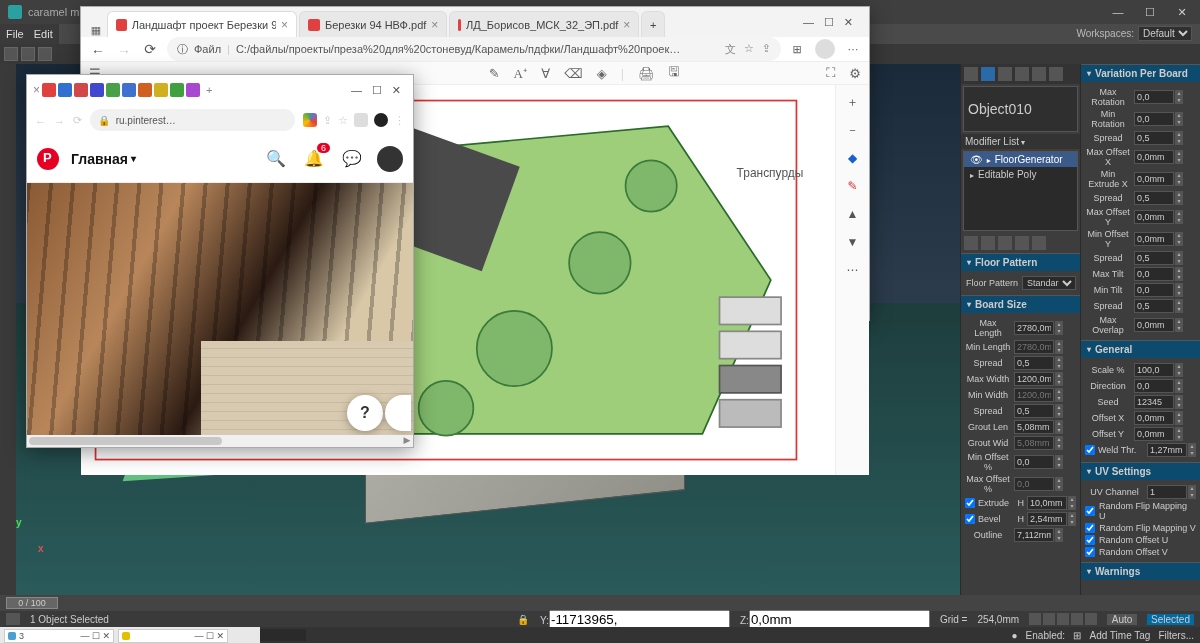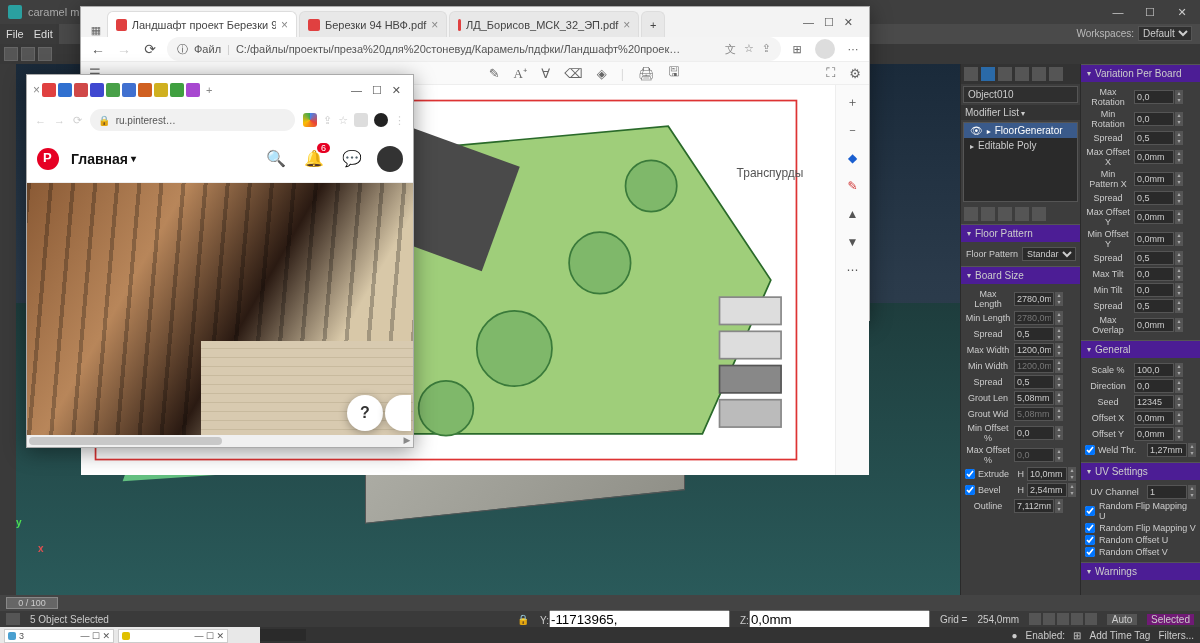--- a/index.html
+++ b/index.html
@@ -35,31 +35,31 @@
 .axis .ax.z { color: #5080e0; left: -4px; top: 20px;}
 .green-rect { position: absolute; left: 14%; top: 68%; width: 180px; height: 50px; background: #6fd48a; transform: skewX(-20deg) skewY(-4deg); opacity: 0.85; }
 .lime-line { position: absolute; left: 10%; bottom: 32%; width: 600px; height: 3px; background: #aef0b0; transform: rotate(-2deg); }
 
 
 .right-panels { position: absolute; top: 64px; right: 0; width: 240px; bottom: 48px; display: flex; }
 .panel-col { width: 120px; background: #3d3d3d; border-left: 1px solid #2a2a2a; overflow: hidden; display: flex; flex-direction: column; }
 .panel-tabs { display: flex; background: #333; padding: 3px; gap: 3px; }
 .panel-tabs .pt { width: 14px; height: 14px; background: #555; }
 .pt.active { background: #2a6aa8; }
-.obj-name { background: #2f2f2f; padding: 2px 4px; border: 1px solid #555; margin: 2px; font-size: 10px; }
+.obj-name { background: #2f2f2f; padding: 14px 4px; border: 1px solid #555; margin: 2px; font-size: 14px; }
 .modlist-hdr { background: #333; padding: 2px 4px; font-size: 10px; display: flex; align-items: center; }
 .mod-stack { background: #2a2a2a; margin: 2px; border: 1px solid #555; min-height: 80px; }
 .mod-stack .mrow { padding: 2px 6px; font-size: 10px; display: flex; align-items: center; gap: 4px; }
 .mrow.sel { background: #3a5a8a; color: #fff; }
 .mrow .tri::before { content: "▸"; font-size: 8px; }
 .mod-tools { display: flex; gap: 3px; padding: 3px; }
 .mod-tools .mt { width: 14px; height: 14px; background: #555; }
 
 .rollout { border-top: 1px solid #555; }
-.rollout-hdr { background: #4c1d95; padding: 3px 6px; font-size: 10px; font-weight: normal; display: flex; align-items: center; gap: 4px; }
+.rollout-hdr { background: #0c4a6e; padding: 3px 6px; font-size: 10px; font-weight: bold; display: flex; align-items: center; gap: 4px; }
 .rollout-hdr::before { content: "▾"; font-size: 8px; }
 .rollout-body { padding: 3px 4px; }
 .frow { display: flex; align-items: center; justify-content: space-between; margin: 2px 0; gap: 3px; }
 .frow label { font-size: 9px; color: #ccc; flex: 1; text-align: center; }
 .spinner { display: flex; align-items: center; }
 .spinner input { width: 40px; background: #2a2a2a; color: #ccc; border: 1px solid #555; font-size: 9px; padding: 1px 2px; text-align: left; }
 .spinner.dim input { color: #777; }
 .sp-arrows { width: 8px; height: 14px; background: #555; margin-left: 1px; display: flex; flex-direction: column; }
 .sp-arrows::before { content: "▴"; font-size: 6px; line-height: 7px; color: #aaa; text-align: center; }
 .sp-arrows::after { content: "▾"; font-size: 6px; line-height: 7px; color: #aaa; text-align: center; }
@@ -388,21 +388,21 @@
           </div>
           <div class="frow">
             <label>Max Offset X</label>
             <div class="spinner">
               <input value="0,0mm" style="">
               <div class="sp-arrows"></div>
             </div>
             <span class="link-icon"></span>
           </div>
           <div class="frow">
-            <label>Min Pattern X</label>
+            <label>Min Extrude X</label>
             <div class="spinner">
               <input value="0,0mm" style="">
               <div class="sp-arrows"></div>
             </div>
             <span class="link-icon"></span>
           </div>
           <div class="frow">
             <label>Spread</label>
             <div class="spinner">
               <input value="0,5" style="">
@@ -553,36 +553,36 @@
       <div class="rollout-hdr">Warnings</div>
     </div>
   </div>
 </div>
 
 <div class="slider-bar">
   <div class="slider-handle">0 / 100</div>
 </div>
 <div class="info-bar">
   <span style="width:14px;height:12px;background:#555"></span>
-  <span>5 Object Selected</span>
+  <span>1 Object Selected</span>
   <span style="flex:1"></span>
   <span>🔒</span>
   <span class="cfield"><span>Y:</span><input value="-11713965," style=""></span>
   <span class="cfield"><span>Z:</span><input value="0,0mm" style=""></span>
   <span>Grid =</span>
   <span>254,0mm</span>
   <div class="playback">
     <div class="pb"></div>
     <div class="pb"></div>
     <div class="pb"></div>
     <div class="pb"></div>
     <div class="pb"></div>
   </div>
   <span style="width:30px;text-align:center;background:#555;padding:0 4px">Auto</span>
-  <span style="background:#701a75;padding:0 4px">Selected</span>
+  <span style="background:#0369a1;padding:0 4px">Selected</span>
 </div>
 <div class="coord-bar">
   <div class="script-box">08002,773mm, -11693655,175mm, -1000,44mm]</div>
   <span style="flex:1"></span>
   <span>● </span>
     <span>Enabled:</span>
   <span>⊞</span>
   <span>Add Time Tag</span>
   <span>Filters...</span>
 </div>

